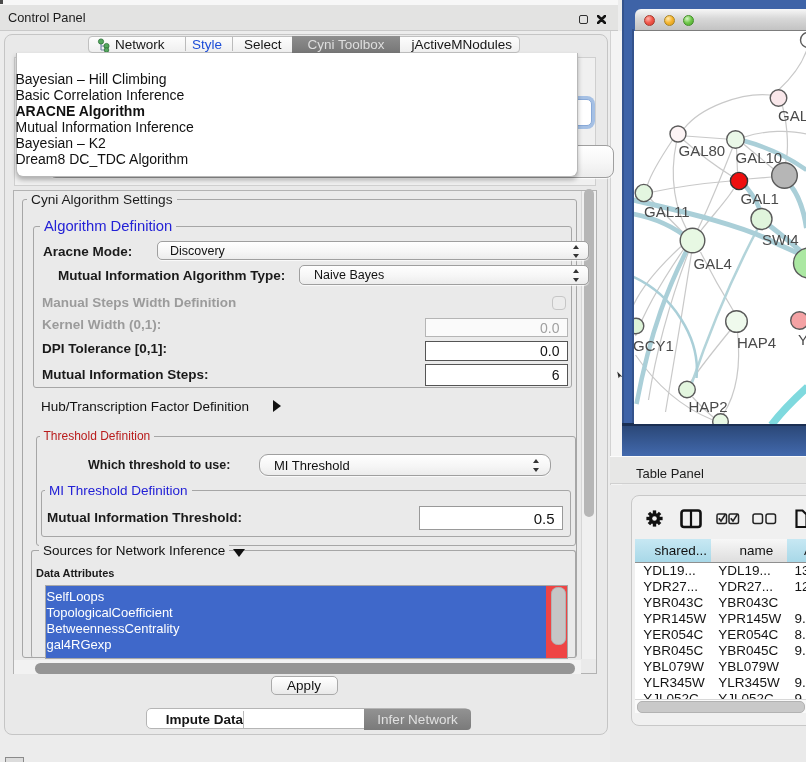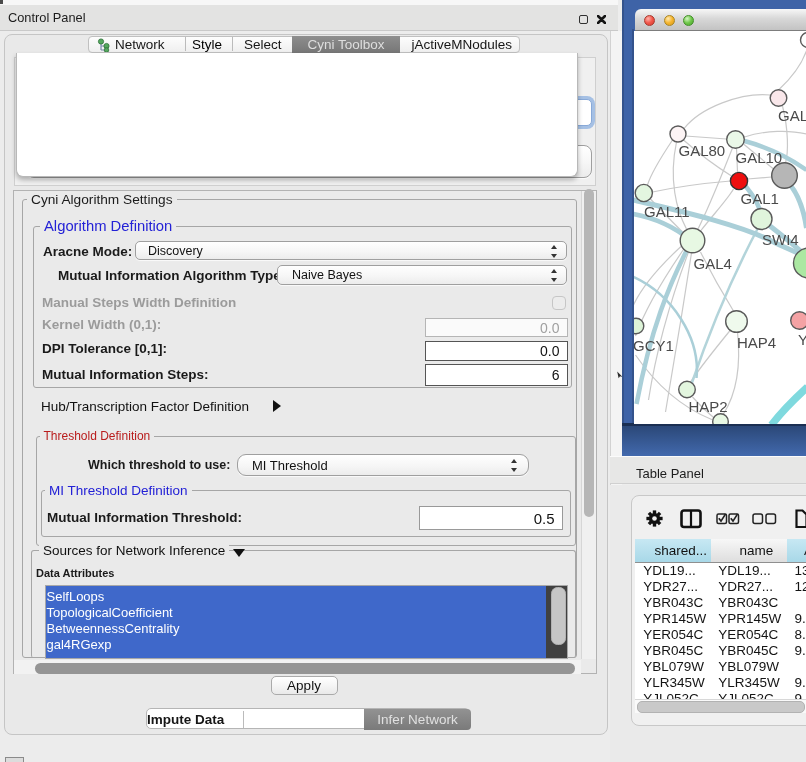--- a/index.html
+++ b/index.html
@@ -2,21 +2,21 @@
 <html><head>
 <meta charset="utf-8">
 <style>
   html,body{margin:0;padding:0;}
   body{width:806px;height:762px;position:relative;overflow:hidden;background:#ededed;
        font-family:"Liberation Sans",sans-serif;-webkit-font-smoothing:antialiased;}
   .a{position:absolute;box-sizing:border-box;}
   .lbl{font-size:13.5px;font-weight:bold;color:#1a1a1a;line-height:17px;white-space:nowrap;}
   .dis{color:#9b9b9b;}
   .combo{border:1px solid #9f9f9f;border-radius:5px;background:linear-gradient(#ffffff,#f6f6f6 55%,#ececec);
-         box-shadow:0 1px 1px rgba(255,255,255,.8);}
+         box-shadow:0 1px 1px rgba(255,255,255,.8);margin-left:22px;}
   .ctext{position:absolute;font-size:12.5px;color:#111;line-height:20px;white-space:nowrap;}
   .spin{position:absolute;width:7px;height:13px;}
   .spin:before{content:"";position:absolute;left:0;top:0;border-left:3.5px solid transparent;border-right:3.5px solid transparent;border-bottom:4.5px solid #333;}
   .spin:after{content:"";position:absolute;left:0;bottom:0;border-left:3.5px solid transparent;border-right:3.5px solid transparent;border-top:4.5px solid #333;}
   .gbox{border:1px solid #a6a6a6;border-radius:3px;}
   .gtitle{position:absolute;background:#eaeaea;padding:0 4px;font-size:13.5px;line-height:14px;white-space:nowrap;}
   .fld{border:1px solid #b5b5b5;background:#fff;font-size:14px;color:#111;text-align:right;}
   .fldin{position:absolute;right:7px;top:0;bottom:0;}
 </style>
 </head>
@@ -46,27 +46,35 @@
 
 <div class="a" style="left:88px;top:35.5px;width:432px;height:17px;border:1px solid #c0c0c0;border-radius:4px;background:linear-gradient(#fdfdfd,#efefef)"></div>
 <svg class="a" style="left:97px;top:37.5px" width="14" height="14" viewBox="0 0 14 14">
   <path d="M4 4 L4 12 M4 8 L9 8 M4 12 L9 12" stroke="#7788aa" stroke-width="1.2" fill="none"></path>
   <circle cx="4" cy="3.5" r="2.6" fill="#55a85e" stroke="#2c7038" stroke-width="0.8"></circle>
   <circle cx="9.5" cy="8" r="2.6" fill="#55a85e" stroke="#2c7038" stroke-width="0.8"></circle>
   <circle cx="9.5" cy="12" r="2.3" fill="#55a85e" stroke="#2c7038" stroke-width="0.8"></circle>
 </svg>
 <div class="a" style="left:115px;top:35.5px;height:17px;line-height:17px;font-size:13.5px;color:#161616">Network</div>
 <div class="a" style="left:185px;top:37px;width:1px;height:14px;background:#bbb"></div>
-<div class="a" style="left:192px;top:35.5px;height:17px;line-height:17px;font-size:13.5px;color:#000000">Style</div>
+<div class="a" style="left:192px;top:35.5px;height:17px;line-height:17px;font-size:13.5px;color:#1d4ed8">Style</div>
 <div class="a" style="left:232px;top:37px;width:1px;height:14px;background:#bbb"></div>
 <div class="a" style="left:244px;top:35.5px;height:17px;line-height:17px;font-size:13.5px;color:#161616">Select</div>
 <div class="a" style="left:292px;top:35.5px;width:108px;height:17px;line-height:17px;text-align:center;font-size:13.5px;color:#dedede;background:linear-gradient(#8e8e8e,#767676)">Cyni Toolbox</div>
 <div class="a" style="left:411.5px;top:35.5px;height:17px;line-height:17px;font-size:13.5px;color:#161616">jActiveMNodules</div>
 
 <div class="a" style="left:16px;top:52.5px;width:562px;height:124.5px;background:#fff;border:1px solid #b8b8b8;border-top:none;border-radius:0 0 7px 7px;box-shadow:0 3px 5px rgba(0,0,0,.28)">
+  <div style="position:absolute;left:-1.5px;top:18.5px;font-size:14px;color:#111;line-height:16px;white-space:nowrap">
+    Bayesian – Hill Climbing<br>
+    Basic Correlation Inference<br>
+    <b>ARACNE Algorithm</b><br>
+    Mutual Information Inference<br>
+    Bayesian – K2<br>
+    Dream8 DC_TDC Algorithm
+  </div>
 </div>
 
 <div class="a" style="left:13px;top:190px;width:584px;height:484px;border:1px solid #b2b2b2;background:#eaeaea"></div>
 
 <div class="a" style="left:581px;top:191px;width:15px;height:468px;background:#f0f0f0;border-left:1px solid #d6d6d6"></div>
 <div class="a" style="left:583.5px;top:189px;width:10px;height:328px;border-radius:5px;background:#b6b6b6"></div>
 
 <div class="a gbox" style="left:21.5px;top:198.5px;width:555px;height:459px;"></div>
 <span class="gtitle" style="left:27px;top:193px;color:#1b1b1b;font-size:13.7px">Cyni Algorithm Settings</span>
 
@@ -114,33 +122,33 @@
 <div class="a lbl" style="left:47px;top:508.5px;">Mutual Information Threshold:</div>
 <div class="a fld" style="left:418.5px;top:506px;width:144px;height:23.5px;border:1px solid #999;font-size:15px">
   <span class="fldin" style="line-height:23.5px">0.5</span>
 </div>
 
 <div class="a gbox" style="left:31px;top:550px;width:545px;height:108px;border-bottom:none"></div>
 <span class="gtitle" style="left:39px;top:543.5px;color:#111">Sources for Network Inference</span>
 <div class="a" style="left:233px;top:549px;width:0;height:0;border-left:6.5px solid transparent;border-right:6.5px solid transparent;border-top:8px solid #111"></div>
 <div class="a lbl" style="left:36px;top:565px;font-size:11px">Data Attributes</div>
 
-<div class="a" style="left:44.5px;top:585px;width:523px;height:73.5px;border:1px solid #a8a8a8;background:#404040">
+<div class="a" style="left:44.5px;top:585px;width:523px;height:73.5px;border:1px solid #a8a8a8;background:#ef4444">
   <div style="position:absolute;left:0;top:0;width:500px;height:72px;background:#3f68ca"></div>
   <div style="position:absolute;left:1px;top:2.5px;font-size:13px;line-height:16.3px;color:#fff;white-space:nowrap">SelfLoops<br>TopologicalCoefficient<br>BetweennessCentrality<br>gal4RGexp</div>
   <div style="position:absolute;left:505px;top:1px;width:13px;height:56px;border-radius:6.5px;background:#c6c6c6;border:1px solid #b2b2b2"></div>
 </div>
 
 <div class="a" style="left:14px;top:659.5px;width:567px;height:14px;background:#f2f2f2"></div>
 <div class="a" style="left:35px;top:662.5px;width:540px;height:11px;border-radius:5.5px;background:#959595"></div>
 
 <div class="a" style="left:270.5px;top:676px;width:67px;height:18.5px;border:1px solid #aaa;border-radius:5px;background:linear-gradient(#ffffff,#f4f4f4 55%,#e9e9e9);text-align:center;line-height:18.5px;font-size:13.5px;color:#111">Apply</div>
 
 <div class="a" style="left:146px;top:707.5px;width:324px;height:21.5px;border:1px solid #b5b5b5;border-radius:5px;background:#fff">
-  <div style="position:absolute;left:0;top:0;width:96px;height:21.5px;line-height:21.5px;text-align:left;font-size:13.5px;font-weight:600;color:#161616">Impute Data</div>
+  <div style="position:absolute;left:0;top:0;width:96px;height:21.5px;line-height:21.5px;text-align:right;font-size:13.5px;font-weight:600;color:#161616">Impute Data</div>
   <div style="position:absolute;left:96px;top:2px;width:1px;height:17px;background:#bbb"></div>
   <div style="position:absolute;left:217px;top:0;width:107px;height:21.5px;line-height:21.5px;text-align:center;font-size:13.5px;color:#e0e0e0;background:linear-gradient(#929292,#7a7a7a);border-radius:0 4px 4px 0">Infer Network</div>
 </div>
 
 <div class="a" style="left:5px;top:756.5px;width:19px;height:10px;border:1.5px solid #8a8a8a;background:#dcdcdc"></div>
 
 <svg class="a" style="left:615px;top:371px" width="10" height="10" viewBox="0 0 10 10">
     <path d="M2.2,0.5 L3.6,7.2 L5.0,5.2 L7.6,6.0 Z" fill="#2c2c2c"></path>
   </svg>
 

